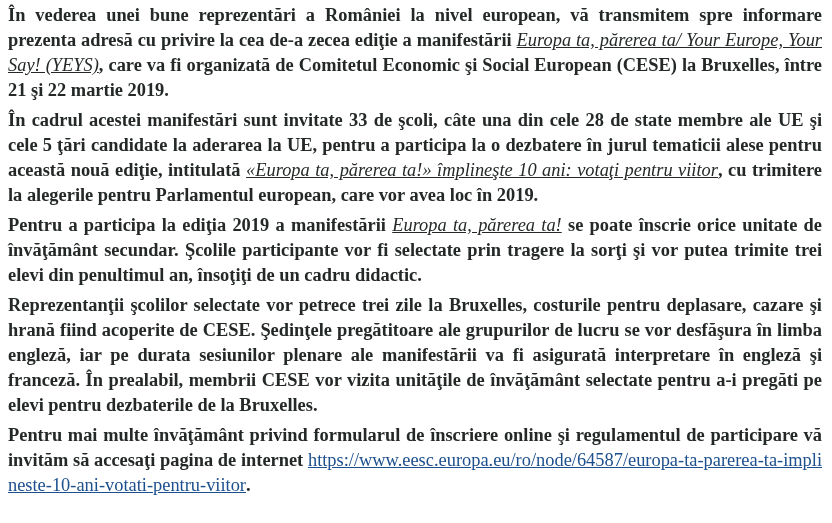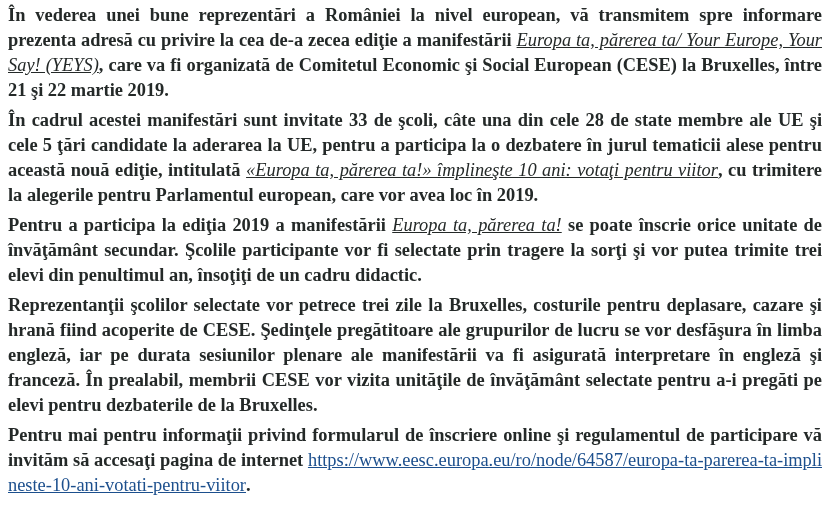--- a/index.html
+++ b/index.html
@@ -36,14 +36,14 @@
   }
 </style>
 </head>
 <body>
 
 <div class="page" id="doc">
     <p><span class="seg-normal">În vederea unei bune reprezentări a României la nivel european, vă transmitem spre informare prezenta adresă cu privire la cea de-a zecea ediţie a manifestării </span><span class="seg-italic">Europa ta, părerea ta/ Your Europe, Your Say! (YEYS)</span><span class="seg-normal">, care va fi organizată de Comitetul Economic şi Social European (CESE) la </span><span class="seg-bold">Bruxelles, între 21 şi 22 martie 2019.</span></p>
     <p><span class="seg-normal">În cadrul acestei manifestări sunt invitate 33 de şcoli, câte una din cele 28 de state membre ale UE şi cele 5 ţări candidate la aderarea la UE, pentru a participa la o dezbatere în jurul tematicii alese pentru această nouă ediţie, intitulată </span><span class="seg-italic">«Europa ta, părerea ta!» împlineşte 10 ani: votaţi pentru viitor</span><span class="seg-normal">, cu trimitere la alegerile pentru Parlamentul european, care vor avea loc în 2019.</span></p>
     <p><span class="seg-normal">Pentru a participa la ediţia 2019 a manifestării </span><span class="seg-italic">Europa ta, părerea ta!</span><span class="seg-bold"> se poate înscrie orice unitate de învăţământ secundar</span><span class="seg-normal">. Şcolile participante vor fi selectate prin tragere la sorţi şi vor putea trimite </span><span class="seg-bold">trei elevi din penultimul an, însoţiţi de un cadru didactic.</span></p>
     <p><span class="seg-normal">Reprezentanţii şcolilor selectate vor petrece </span><span class="seg-bold">trei zile la Bruxelles</span><span class="seg-normal">, costurile pentru deplasare, cazare şi hrană fiind acoperite de CESE. Şedinţele pregătitoare ale grupurilor de lucru se vor desfăşura în limba engleză, iar pe durata sesiunilor plenare ale manifestării va fi asigurată interpretare în engleză şi franceză. În prealabil, membrii CESE vor vizita unităţile de învăţământ selectate pentru a-i pregăti pe elevi pentru dezbaterile de la Bruxelles.</span></p>
-    <p><span class="seg-normal">Pentru mai pentru informaţii privind formularul de înscriere online şi regulamentul de participare vă invităm să accesaţi pagina de internet </span><a class="seg-link" href="#">https://www.eesc.europa.eu/ro/node/64587/europa-ta-parerea-ta-implineste-10-ani-votati-pentru-viitor</a><span class="seg-normal">.</span></p>
+    <p><span class="seg-normal">Pentru mai multe învăţământ privind formularul de înscriere online şi regulamentul de participare vă invităm să accesaţi pagina de internet </span><a class="seg-link" href="#">https://www.eesc.europa.eu/ro/node/64587/europa-ta-parerea-ta-implineste-10-ani-votati-pentru-viitor</a><span class="seg-normal">.</span></p>
   </div>
 
 </body></html>

